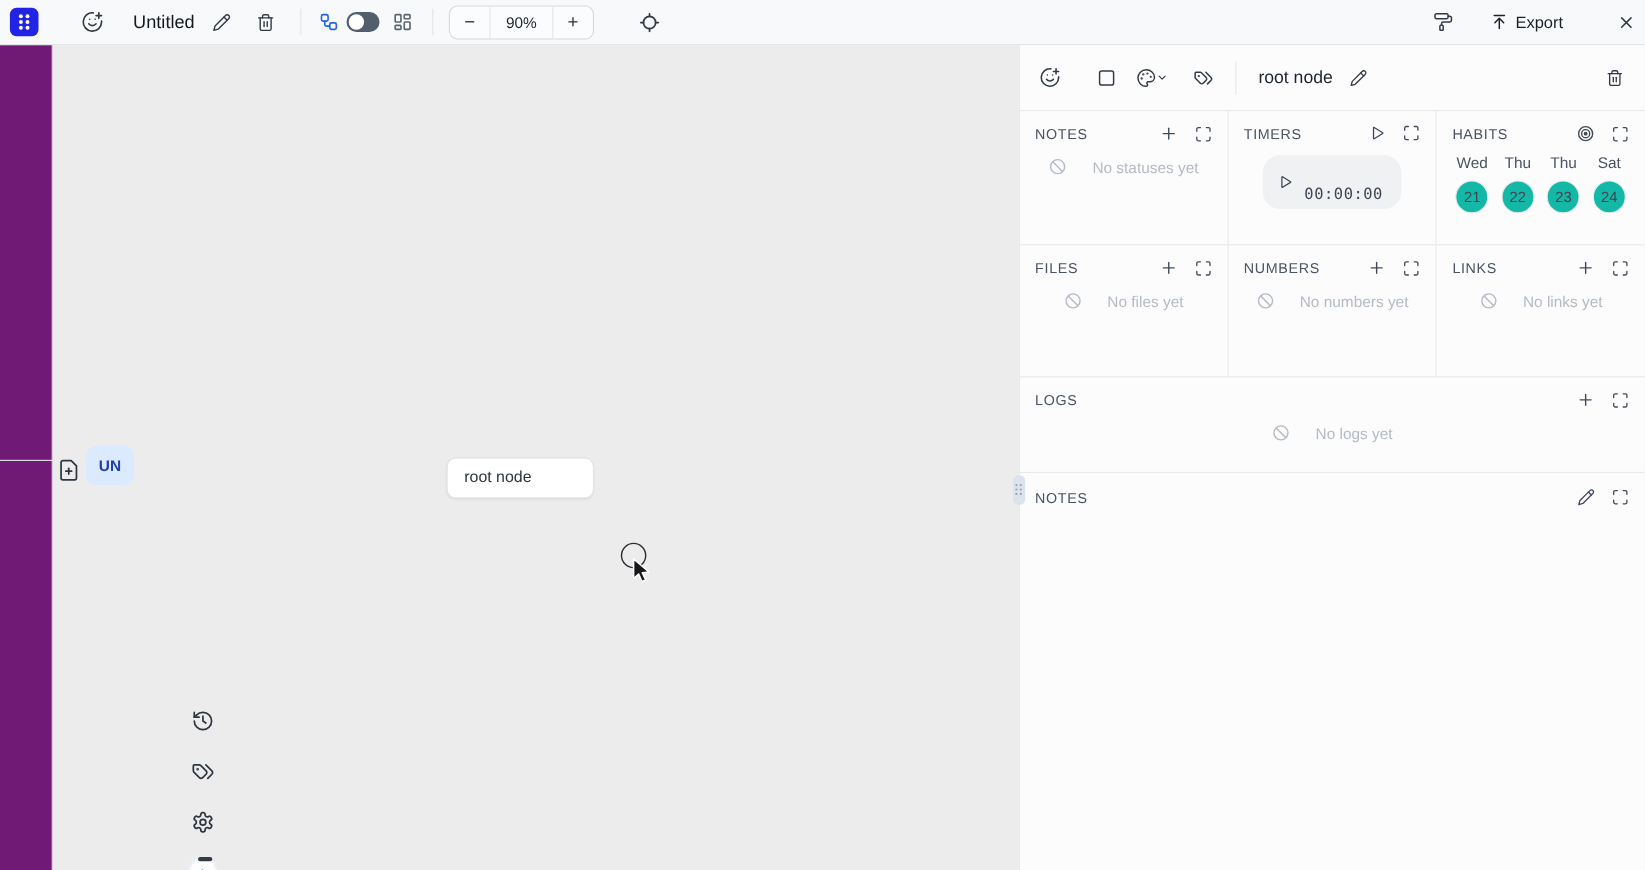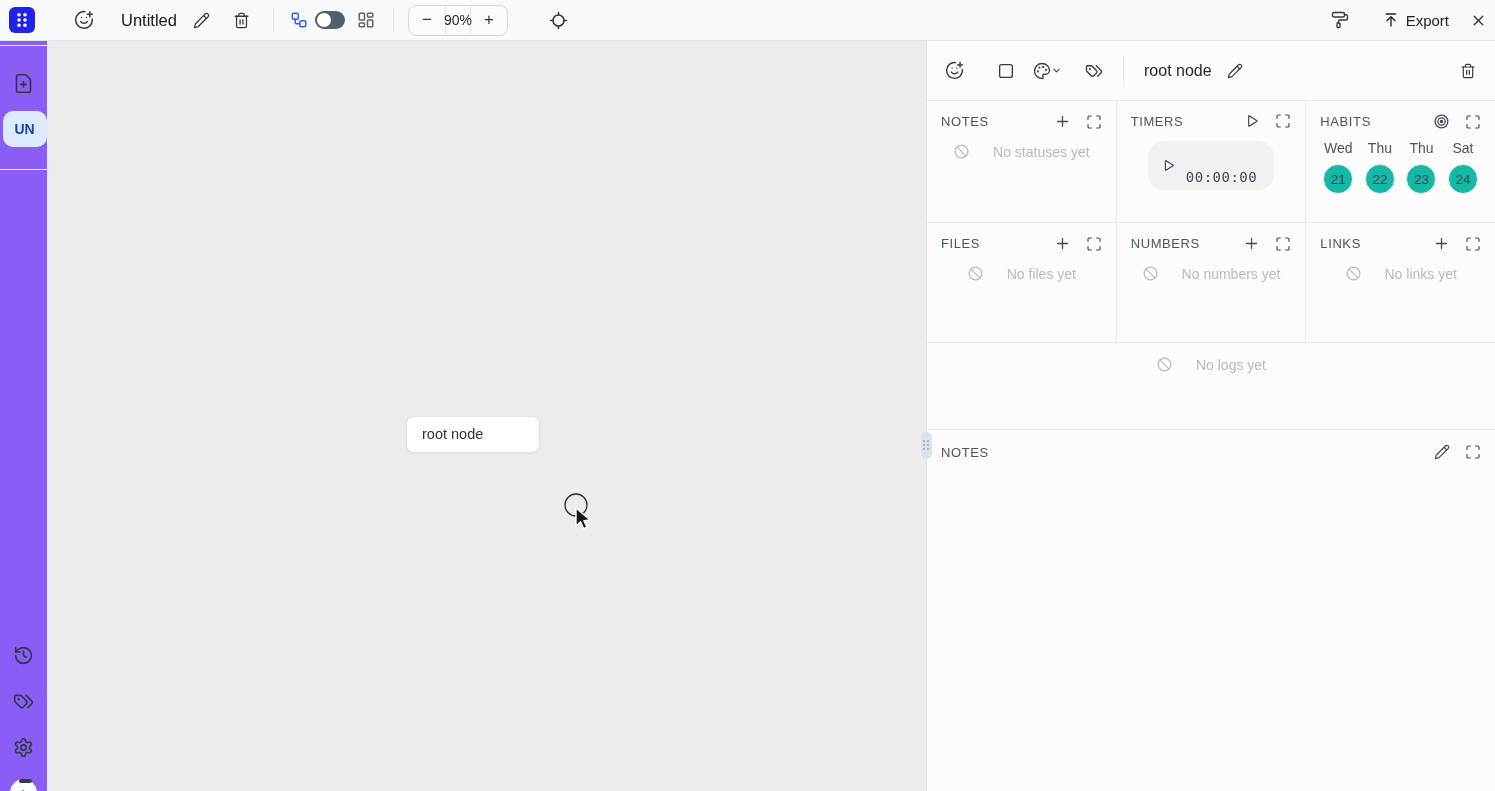--- a/index.html
+++ b/index.html
@@ -16,29 +16,29 @@
             justify-content:center; color:#323a45; cursor:pointer; flex:0 0 auto; }
   .tb-title { margin-left:24px; font-size:16.5px; font-weight:500; color:#14181f; }
   .tb-div { width:1px; height:24px; background:#e1e4e8; margin-left:18px; flex:0 0 auto; }
   .toggle { margin-left:3px; width:30px; height:18px; border-radius:10px; background:#525e6b;
             position:relative; cursor:pointer; flex:0 0 auto; }
   .toggle .knob { position:absolute; left:2px; top:2px; width:14px; height:14px; border-radius:50%; background:#fff; }
   .zoomgrp { margin-left:14px; height:31px; display:flex; align-items:stretch; border:1px solid #d5d9dd;
              border-radius:8px; background:#fbfcfd; overflow:hidden; flex:0 0 auto; }
   .zoomgrp .zbtn { width:36px; display:flex; align-items:center; justify-content:center;
                    font-size:17px; color:#2a313a; cursor:pointer; }
-  .zoomgrp .zval { width:26px; display:flex; align-items:center; justify-content:center;
+  .zoomgrp .zval { width:58px; display:flex; align-items:center; justify-content:center;
                    font-size:14px; color:#1f2630; border-left:1px solid #e3e6e9; border-right:1px solid #e3e6e9; }
   .tb-right { margin-left:auto; display:flex; align-items:center; margin-right:4px; }
   .export { display:flex; align-items:center; gap:7px; font-size:15px; color:#1c222a;
-            cursor:pointer; margin-right:16px; }
+            cursor:pointer; margin-right:44px; }
 
   
-  .sidebar { position:absolute; top:41px; left:0; bottom:0; width:48px; background:#8b5cf6;
-             border-right:1px solid #e8eaed; display:flex; flex-direction:column; align-items:center; z-index:5; }
+  .sidebar { position:absolute; top:41px; left:0; bottom:0; width:48px; background:#701a75;
+             border-right:1px solid #e8eaed; display:flex; flex-direction:row; align-items:center; z-index:5; }
   .sb-sep { width:48px; height:1px; background:#e8eaed; flex:0 0 auto; }
   .sb-btn { width:28px; height:28px; display:flex; align-items:center; justify-content:center;
             color:#2e3640; cursor:pointer; flex:0 0 auto; }
   .sb-badge { margin-top:14px; width:44px; height:36px; margin-left:2px; background:#dbeafe; border-radius:10px;
               display:flex; align-items:center; justify-content:center; font-size:14px; font-weight:600;
               color:#1e40af; cursor:pointer; flex:0 0 auto; }
   .sb-bottom { margin-top:auto; display:flex; flex-direction:column; align-items:center; gap:18px;
                padding-bottom:0; }
   .sb-notif { width:27px; height:27px; border-radius:50%; border:2px solid #eef1f6; background:#fdfdfe;
               display:flex; align-items:center; justify-content:center; font-size:9px; color:#3b82f6;
@@ -500,20 +500,39 @@
         <svg width="17" height="17" viewBox="0 0 24 24" fill="none" stroke="currentColor" stroke-width="1.8" stroke-linecap="round">
             <circle cx="12" cy="12" r="9"></circle>
             <path d="m5.8 5.8 12.4 12.4"></path>
           </svg>
         <span>No links yet</span>
       </div>
     </div>
   </div>
 
   <div class="p-logs">
+    <div class="sec-head">
+      <span class="sec-title">LOGS</span>
+      <span class="sec-icons">
+        <span class="si">
+          <svg width="17" height="17" viewBox="0 0 24 24" fill="none" stroke="currentColor" stroke-width="1.8" stroke-linecap="round">
+              <path d="M12 5v14"></path>
+              <path d="M5 12h14"></path>
+            </svg>
+        </span>
+        <span class="si">
+          <svg width="16" height="16" viewBox="0 0 24 24" fill="none" stroke="currentColor" stroke-width="1.8" stroke-linecap="round" stroke-linejoin="round">
+              <path d="M8 3H5a2 2 0 0 0-2 2v3"></path>
+              <path d="M21 8V5a2 2 0 0 0-2-2h-3"></path>
+              <path d="M3 16v3a2 2 0 0 0 2 2h3"></path>
+              <path d="M16 21h3a2 2 0 0 0 2-2v-3"></path>
+            </svg>
+        </span>
+      </span>
+    </div>
     <div class="empty">
       <svg width="17" height="17" viewBox="0 0 24 24" fill="none" stroke="currentColor" stroke-width="1.8" stroke-linecap="round">
           <circle cx="12" cy="12" r="9"></circle>
           <path d="m5.8 5.8 12.4 12.4"></path>
         </svg>
       <span>No logs yet</span>
     </div>
   </div>
 
   <div class="p-notes">

